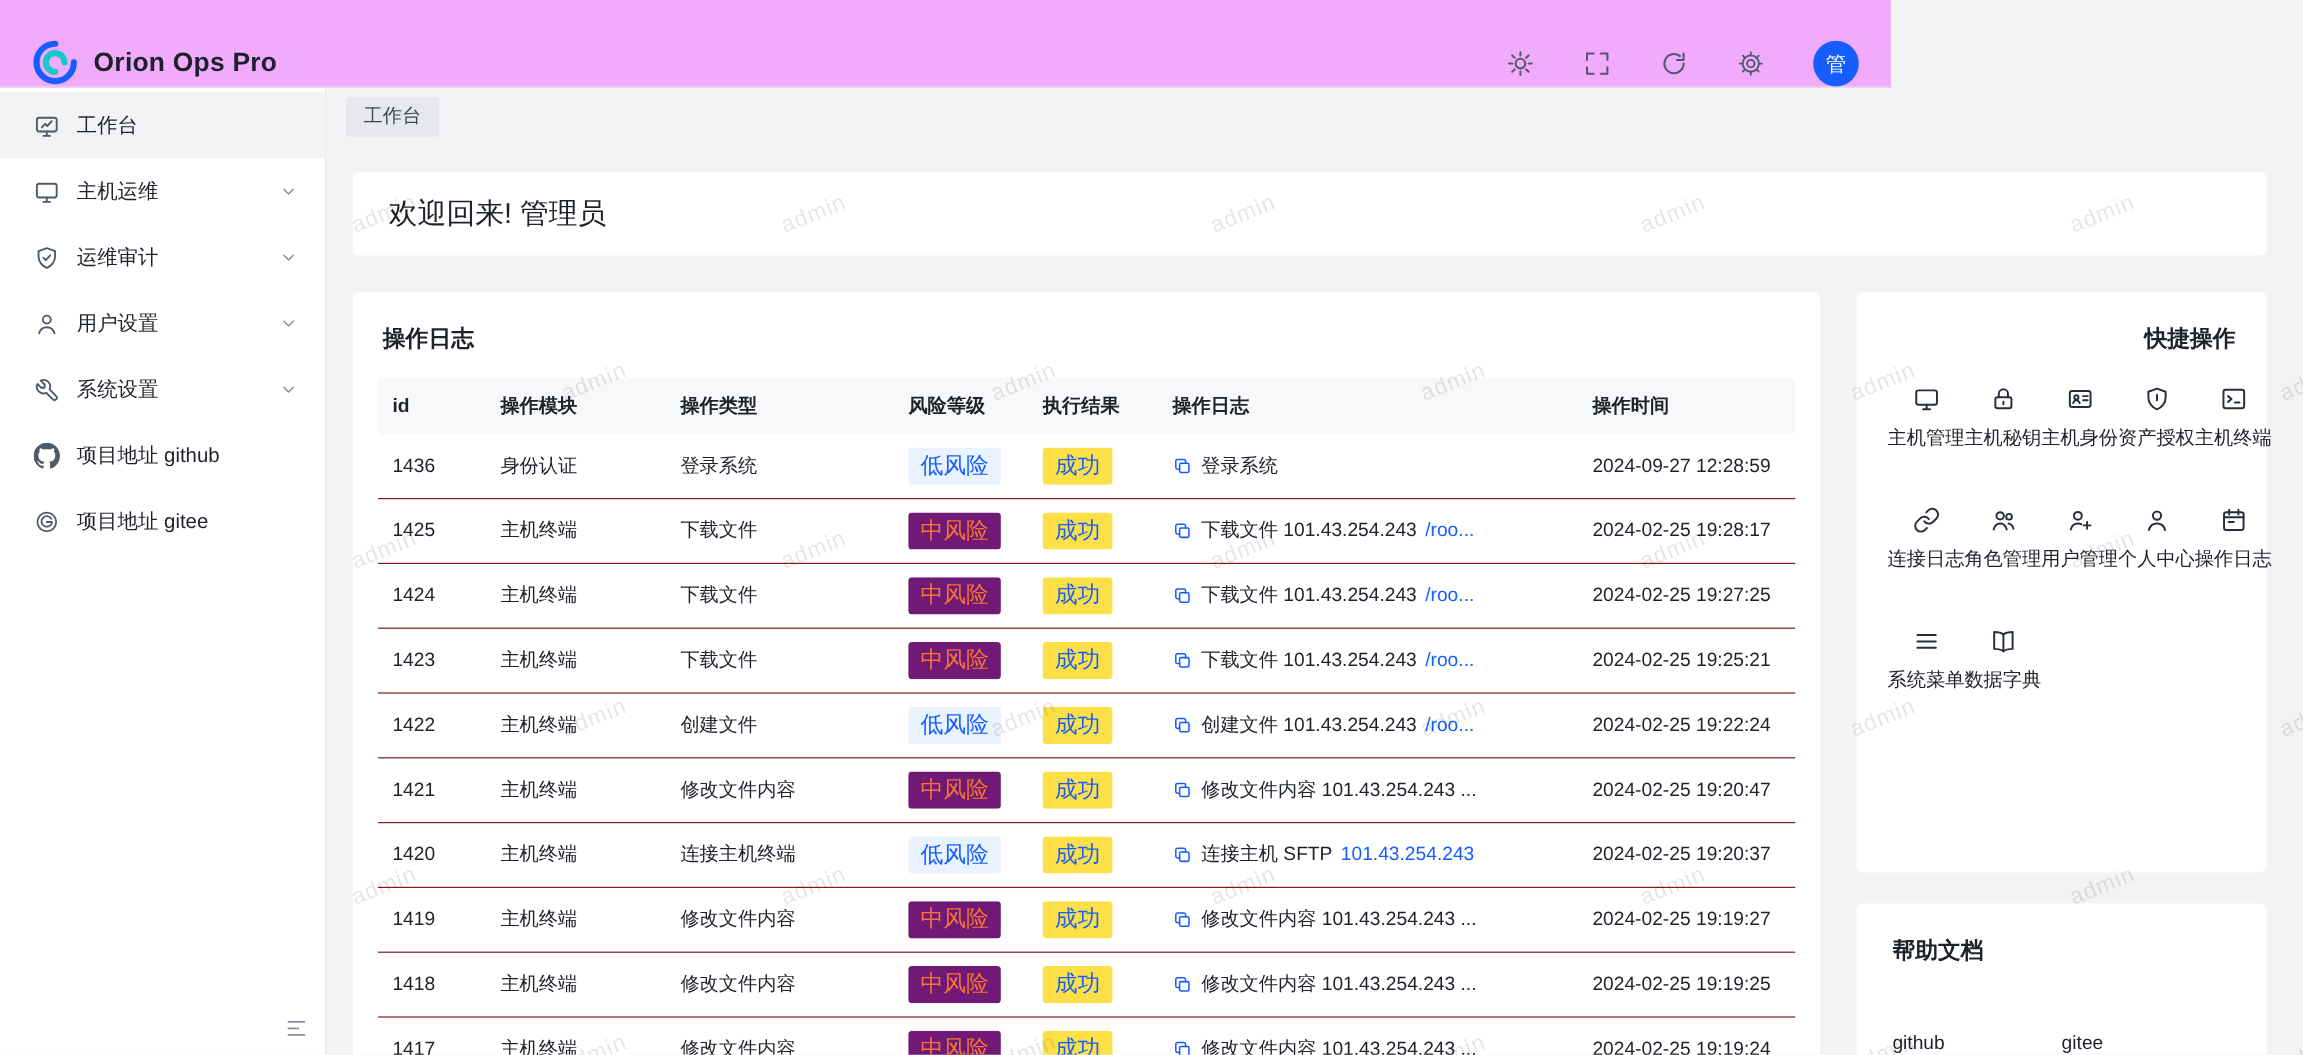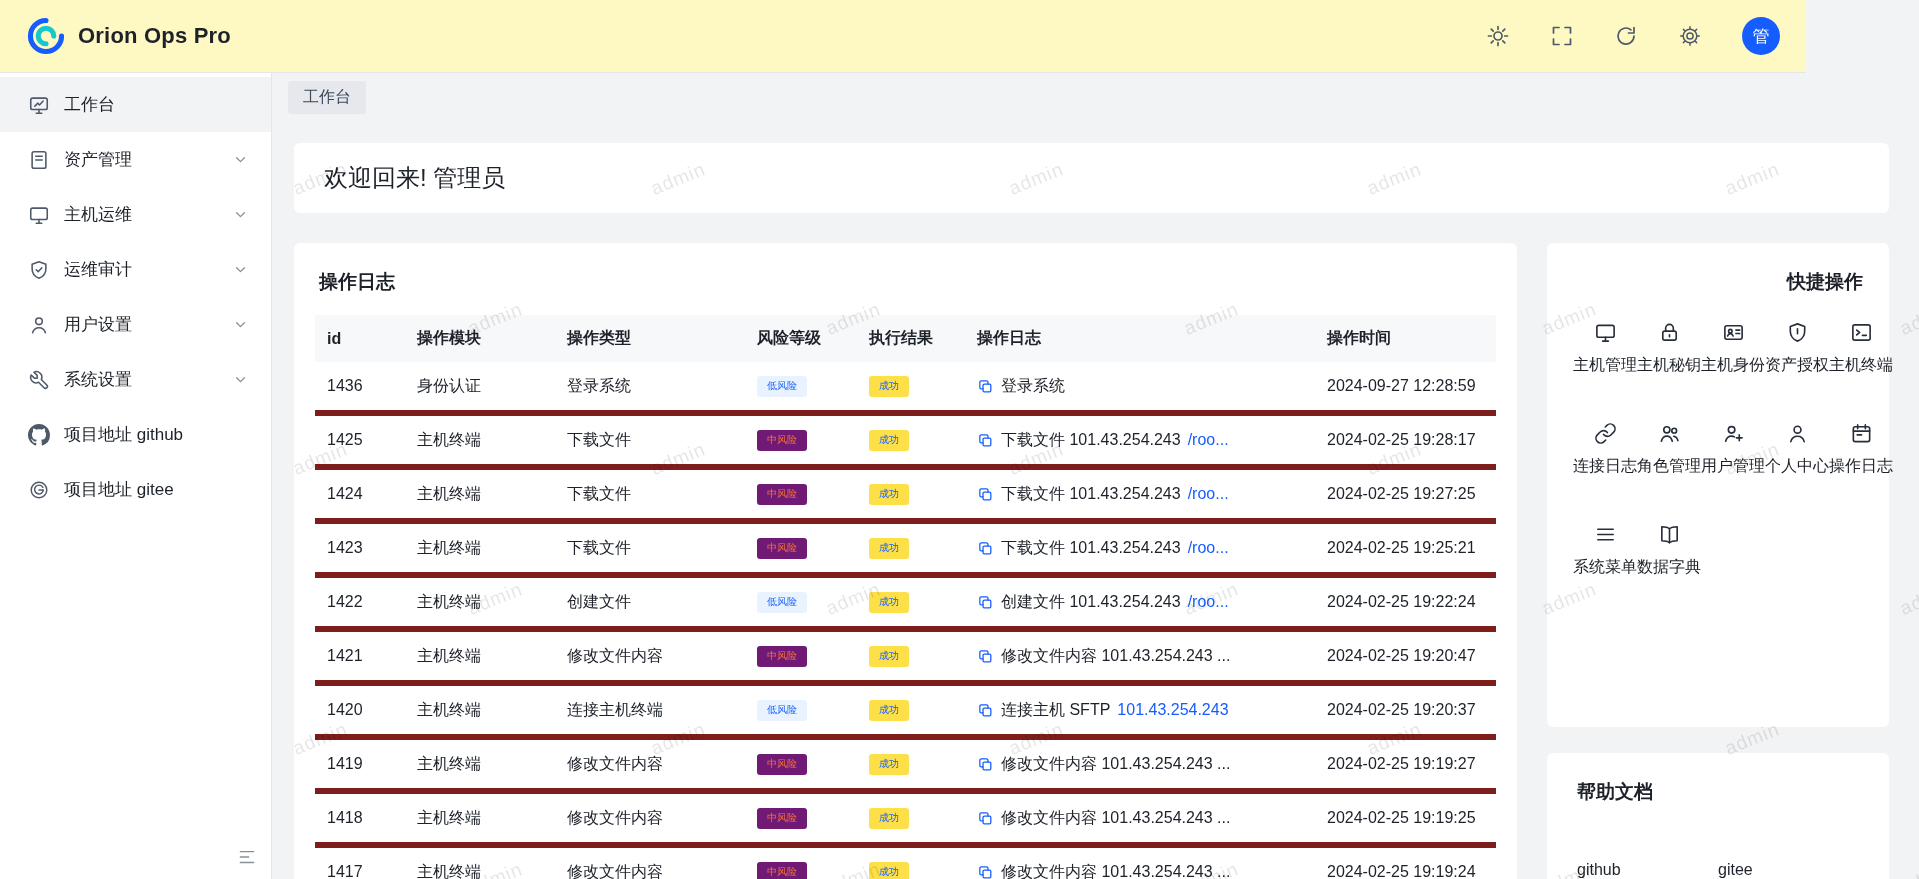--- a/index.html
+++ b/index.html
@@ -1,20 +1,20 @@
 <!DOCTYPE html>
 <html><head>
 <meta charset="utf-8">
 <style>
   *{margin:0;padding:0;box-sizing:border-box;}
   html,body{width:1919px;height:879px;overflow:hidden;}
   body{font-family:"Liberation Sans","DejaVu Sans",sans-serif;background:#f2f3f5;color:#1d2129;font-size:16px;position:relative;}
 
   
-  .topbar{position:fixed;top:0;left:0;width:1806px;height:73px;background:#fef9c3;border-bottom:1px solid #e5e6eb;display:flex;align-items:center;justify-content:space-between;padding:0 26px;z-index:30;}
+  .topbar{position:fixed;top:0;left:0;width:1575px;height:73px;background:#f0abfc;border-bottom:1px solid #e5e6eb;display:flex;align-items:flex-end;justify-content:space-between;padding:0 26px;z-index:30;}
   .brand{display:flex;align-items:center;gap:12px;}
   .logo{width:40px;height:40px;display:inline-block;}
   .logo svg{width:100%;height:100%;}
   .brand-title{font-size:22px;font-weight:600;color:#1d2129;letter-spacing:.2px;}
   .top-actions{display:flex;align-items:center;gap:40px;}
   .top-ic{width:24px;height:24px;color:#4e5969;cursor:pointer;display:inline-block;}
   .top-ic svg{width:100%;height:100%;}
   .avatar{width:38px;height:38px;border-radius:50%;background:#165dff;color:#fff;display:flex;align-items:center;justify-content:center;font-size:17px;cursor:pointer;}
 
   
@@ -37,23 +37,23 @@
   .welcome-card{height:70px;background:#fff;border-radius:6px;display:flex;align-items:center;padding:0 30px;margin-bottom:30px;}
   .welcome-title{font-size:24px;font-weight:500;}
   .cols{display:flex;gap:30px;align-items:flex-start;}
 
   
   .log-card{flex:1;background:#fff;border-radius:6px;padding:26px 21px 10px;min-height:700px;}
   .card-title{font-size:19px;font-weight:600;color:#1d2129;margin-bottom:20px;padding-left:4px;}
   .thead,.trow{display:grid;grid-template-columns:90px 150px 190px 112px 108px 350px 1fr;align-items:center;}
   .thead{background:#f7f8fa;height:47px;font-weight:600;border-radius:3px;}
   .th,.td{padding:0 12px;white-space:nowrap;overflow:hidden;text-overflow:ellipsis;}
-  .trow{height:54px;border-bottom:6px solid #7f1d1d;}
+  .trow{height:54px;border-bottom:1px solid #7f1d1d;}
   .c-time{}
-  .badge{display:inline-block;padding:4px 10px;border-radius:3px;font-size:10px;line-height:1.25;}
+  .badge{display:inline-block;padding:4px 10px;border-radius:3px;font-size:19px;line-height:1.25;}
   .badge-low{background:#e8f3ff;color:#165dff;}
   .badge-mid{background:#701a75;color:#f77234;}
   .badge-ok{background:#fde047;color:#165dff;}
   .c-log{display:flex;align-items:center;gap:7px;}
   .copy-ic{width:17px;height:17px;color:#165dff;flex:none;cursor:pointer;display:inline-block;}
   .copy-ic svg{width:100%;height:100%;}
   .log-text{white-space:nowrap;}
   .log-link{color:#165dff;text-decoration:none;cursor:pointer;white-space:nowrap;}
 
   
@@ -109,30 +109,20 @@
 
       <div class="side-item state-active">
         <span class="side-ic"><svg viewBox="0 0 24 24" fill="none" stroke="currentColor" stroke-width="1.7" stroke-linecap="round" stroke-linejoin="round">
             <rect x="3" y="4.5" width="18" height="12.5" rx="2"></rect>
             <path d="M9 21h6M12 17v4M7.5 13.2l3-3.2 2 2 4-4.4"></path>
           </svg></span>
         <span class="side-label">工作台</span>
         <span class="chev"></span>
       </div>
 
-      <div class="side-item state-normal">
-        <span class="side-ic"><svg viewBox="0 0 24 24" fill="none" stroke="currentColor" stroke-width="1.7" stroke-linecap="round" stroke-linejoin="round">
-            <rect x="4.5" y="3" width="15" height="18" rx="2"></rect>
-            <path d="M8.5 8h7M8.5 12h7"></path>
-          </svg></span>
-        <span class="side-label">资产管理</span>
-        <span class="chev"><svg viewBox="0 0 24 24" fill="none" stroke="currentColor" stroke-width="1.8" stroke-linecap="round" stroke-linejoin="round">
-            <path d="M6.5 9.5l5.5 5.5 5.5-5.5"></path>
-          </svg></span>
-      </div>
 
       <div class="side-item state-normal">
         <span class="side-ic"><svg viewBox="0 0 24 24" fill="none" stroke="currentColor" stroke-width="1.7" stroke-linecap="round" stroke-linejoin="round">
             <rect x="3" y="4.5" width="18" height="12.5" rx="2"></rect>
             <path d="M9 21h6M12 17v4"></path>
           </svg></span>
         <span class="side-label">主机运维</span>
         <span class="chev"><svg viewBox="0 0 24 24" fill="none" stroke="currentColor" stroke-width="1.8" stroke-linecap="round" stroke-linejoin="round">
             <path d="M6.5 9.5l5.5 5.5 5.5-5.5"></path>
           </svg></span>

